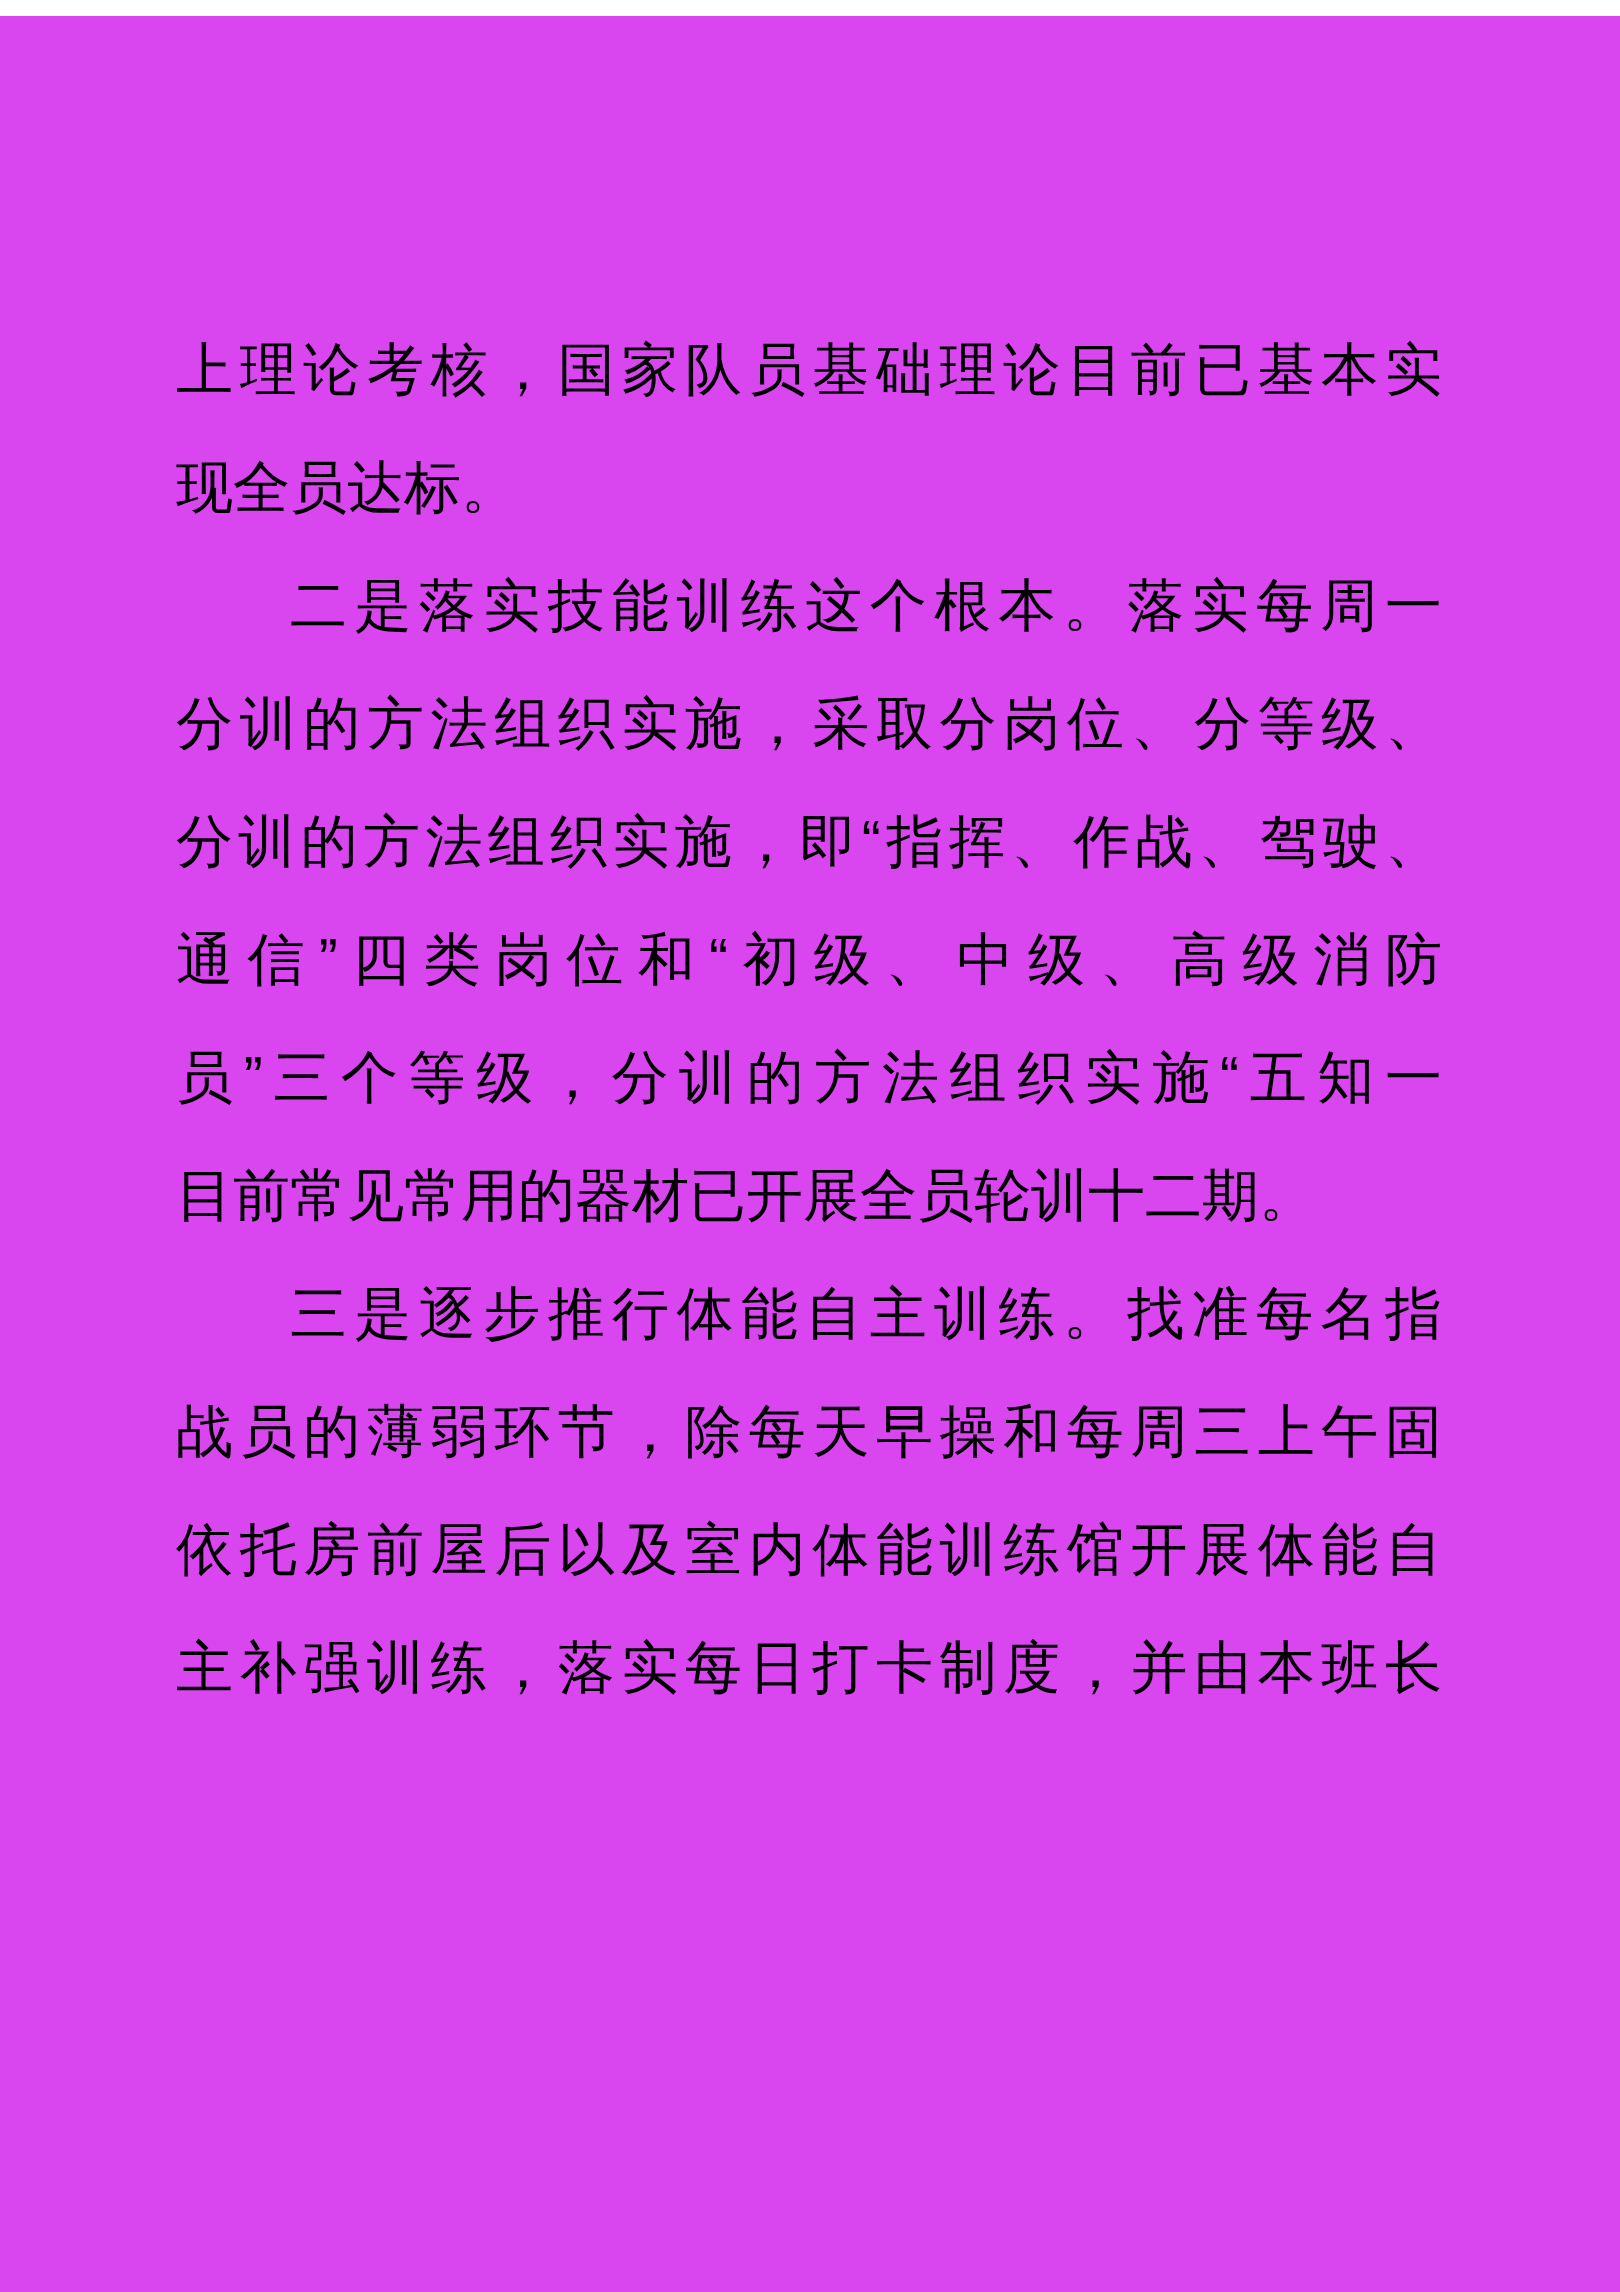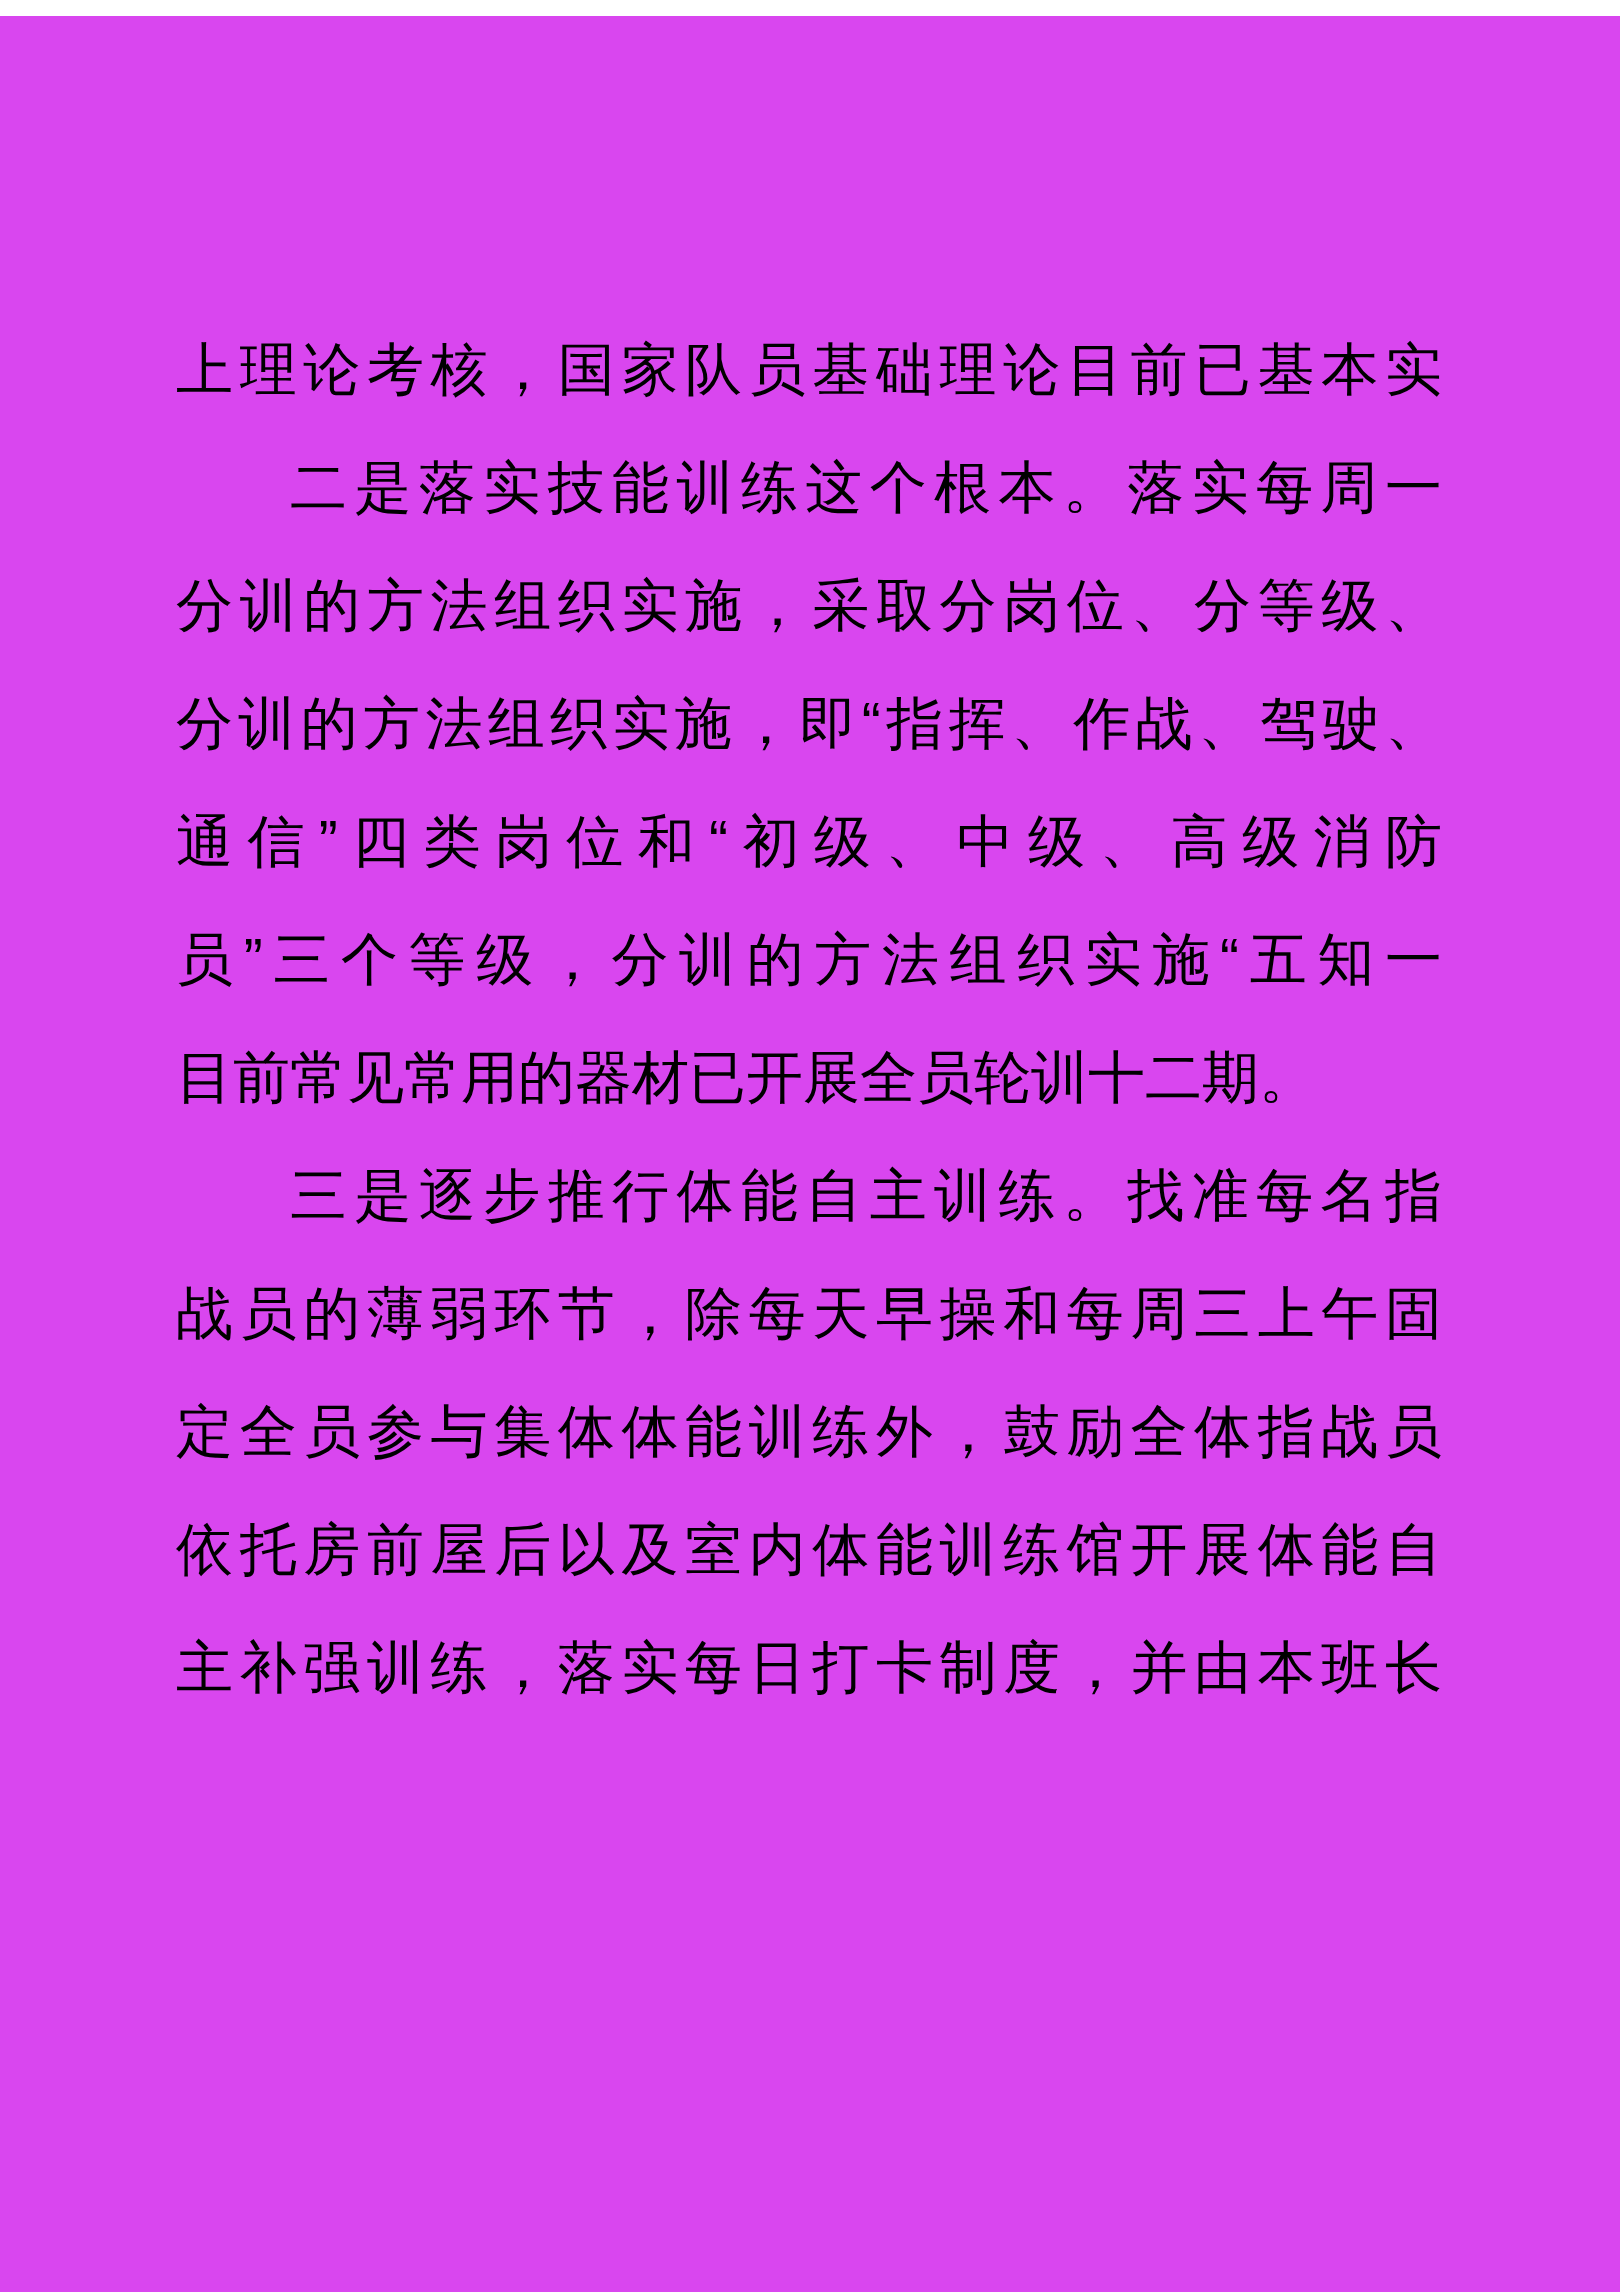--- a/index.html
+++ b/index.html
@@ -41,29 +41,29 @@
     text-indent: 2em;
   }
 </style>
 </head>
 <body>
 
 <div class="page">
   <div class="text-block">
 
     <div class="line">上理论考核，国家队员基础理论目前已基本实</div>
+    <div class="line para-end">现全员达标。</div>
 
     <div class="line indent">二是落实技能训练这个根本。落实每周一</div>
     <div class="line">分训的方法组织实施，采取分岗位、分等级、</div>
     <div class="line">分训的方法组织实施，即“指挥、作战、驾驶、</div>
     <div class="line">通信”四类岗位和“初级、中级、高级消防</div>
     <div class="line">员”三个等级，分训的方法组织实施“五知一</div>
     <div class="line para-end">目前常见常用的器材已开展全员轮训十二期。</div>
 
     <div class="line indent">三是逐步推行体能自主训练。找准每名指</div>
     <div class="line">战员的薄弱环节，除每天早操和每周三上午固</div>
-    <div class="line">定全员参与集体体能训练外，鼓励全体指战员</div>
     <div class="line">依托房前屋后以及室内体能训练馆开展体能自</div>
     <div class="line">主补强训练，落实每日打卡制度，并由本班长</div>
 
   </div>
 </div>
 
 
 </body></html>

